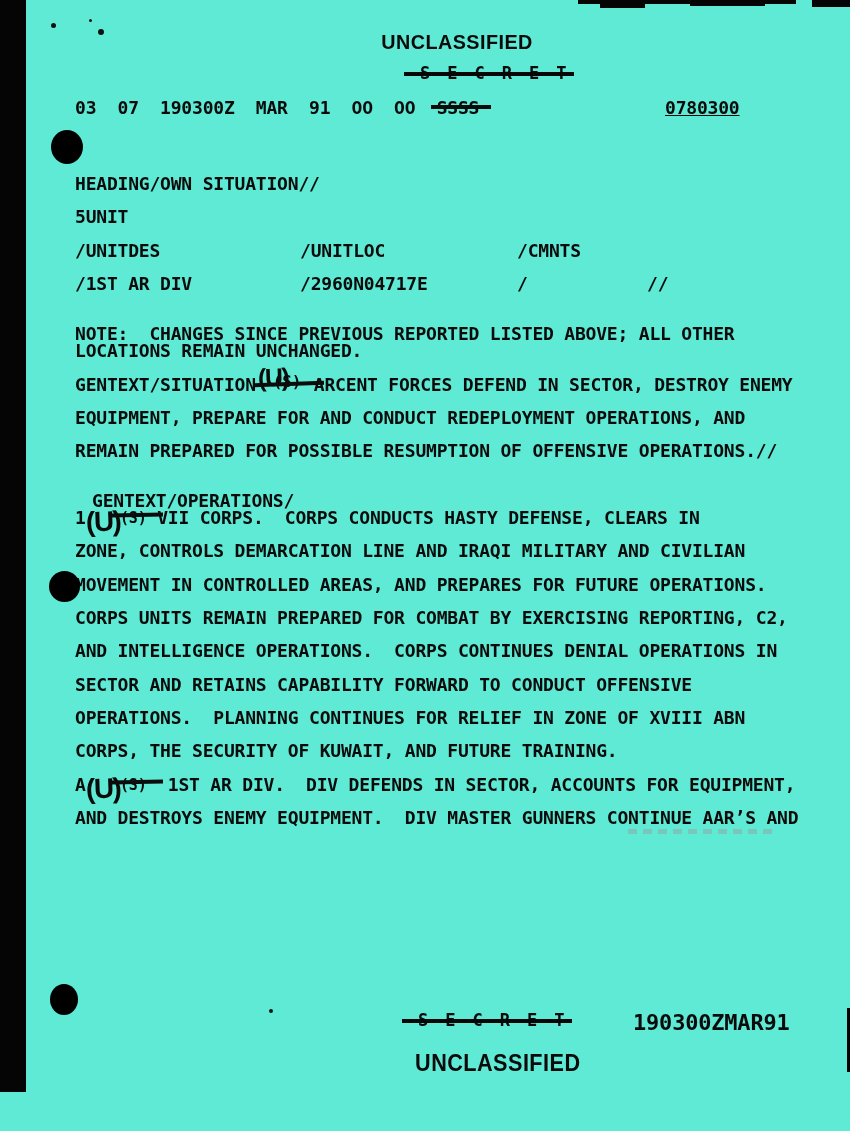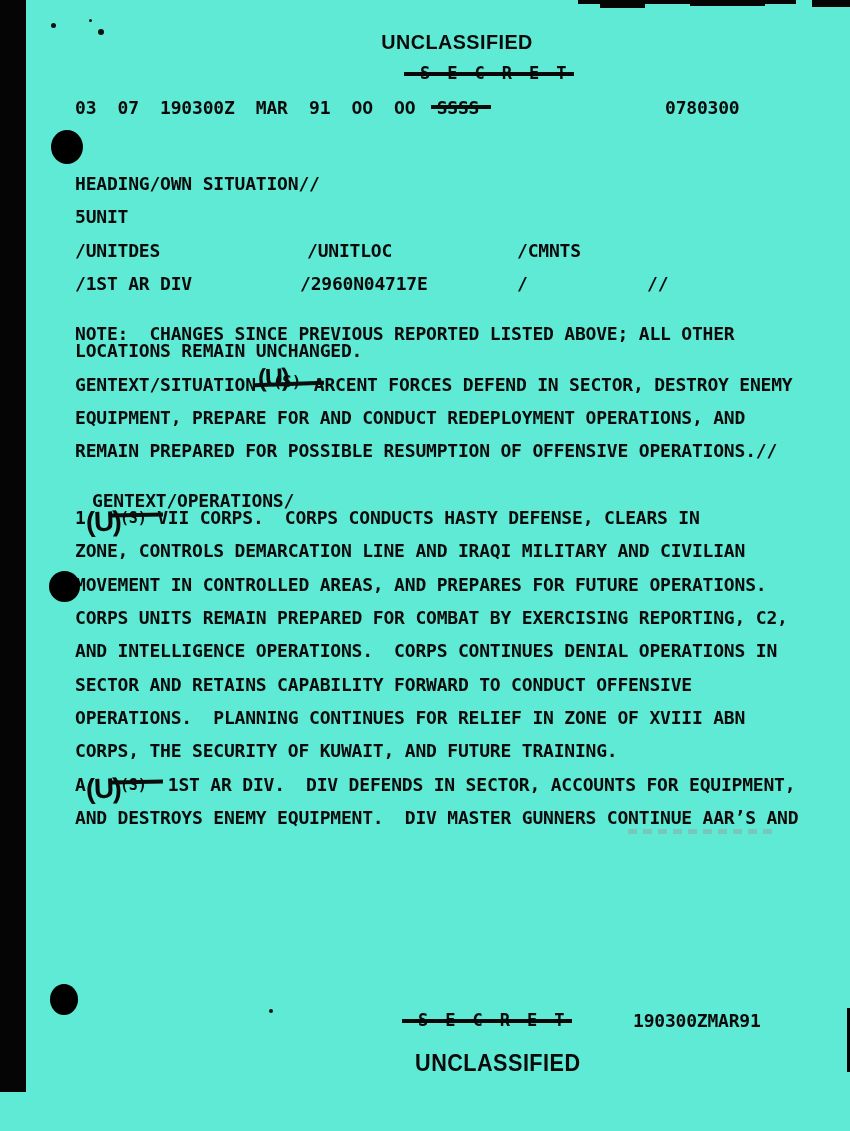--- a/index.html
+++ b/index.html
@@ -9,21 +9,21 @@
   .left-bar{position:absolute;left:0;top:0;width:26px;height:1092px;background:#050505;}
   .edge{position:absolute;background:#050505;}
   .punch{position:absolute;background:#000;border-radius:50%;z-index:5;}
   .speck{position:absolute;background:#111;border-radius:50%;}
   .smudge{position:absolute;left:628px;top:829px;width:150px;height:5px;opacity:.45;
           background:repeating-linear-gradient(90deg,#9a9a9a 0 9px,transparent 9px 15px);}
   
   .ln{position:absolute;left:75px;font-size:18px;font-weight:700;letter-spacing:-0.2px;
       line-height:22px;white-space:pre;width:760px;}
   .col{position:absolute;top:0;white-space:pre;}
-  .serial{position:absolute;left:590px;top:0;}
+  .serial{position:absolute;left:590px;top:0;text-decoration:underline;}
   
   .struck{position:relative;display:inline-block;}
   .struck::after{content:"";position:absolute;left:-6px;right:-12px;top:8px;height:3.5px;
                  background:#0c0c0c;}
   .struck-s{position:relative;display:inline-block;font-size:15px;vertical-align:1px;}
   .struck-s::after{content:"";position:absolute;left:-9px;right:-16px;top:6px;height:3.5px;
                    background:#0c0c0c;transform:rotate(-1deg);}
   
   .hand-u{font-family:"Liberation Sans",sans-serif;font-weight:700;font-size:28px;
           letter-spacing:-1.5px;display:inline-block;line-height:0;vertical-align:-7px;
@@ -35,21 +35,21 @@
   .scribble::after{content:"";position:absolute;left:-2px;right:-10px;top:9px;height:4px;
                    background:#0c0c0c;transform:rotate(-2deg);}
   
   .uncls{position:absolute;font-family:"Liberation Sans",sans-serif;font-weight:700;
          font-size:21px;letter-spacing:.5px;transform:scaleX(.94);color:#0a0a0a;
          width:170px;text-align:center;}
   .secret{position:absolute;font-size:17px;font-weight:700;letter-spacing:3.4px;
           white-space:pre;}
   .secret::after{content:"";position:absolute;left:-16px;right:-4px;top:45%;height:4px;
                  background:#070707;}
-  .dtg{position:absolute;font-size:18px;font-weight:700;letter-spacing:-0.2px;}
+  .dtg{position:absolute;font-size:22px;font-weight:700;letter-spacing:-0.2px;}
 </style>
 </head>
 <body>
 
 <div class="page">
 
   <div class="left-bar"></div>
   <div class="edge" style="left:578px;top:0;width:218px;height:4px;"></div>
   <div class="edge" style="left:600px;top:0;width:45px;height:8px;"></div>
   <div class="edge" style="left:690px;top:0;width:75px;height:6px;"></div>
@@ -68,21 +68,21 @@
   <div class="uncls" style="left:372px;top:30px;">UNCLASSIFIED</div>
   <div class="secret" style="left:420px;top:63px;"><span>S E C R E T</span></div>
 
   <div class="ln" style="top:97px;"><span>03  07  190300Z  MAR  91  OO  OO  </span><span class="struck">SSSS</span><span class="serial">0780300</span></div>
 
   <div class="ln" style="top:173px;">HEADING/OWN SITUATION//</div>
   <div class="ln" style="top:206px;">5UNIT</div>
 
   <div class="ln" style="top:240px;">
     <span class="col" style="left:0;">/UNITDES</span>
-    <span class="col" style="left:232px;text-align:right;">/UNITLOC</span>
+    <span class="col" style="left:225px;text-align:right;">/UNITLOC</span>
     <span class="col" style="left:442px;">/CMNTS</span>
   </div>
 
   <div class="ln" style="top:273px;">
     <span class="col" style="left:0;">/1ST AR DIV</span>
     <span class="col" style="left:225px;">/2960N04717E</span>
     <span class="col" style="left:442px;">/</span>
     <span class="col" style="left:572px;">//</span>
   </div>
 

